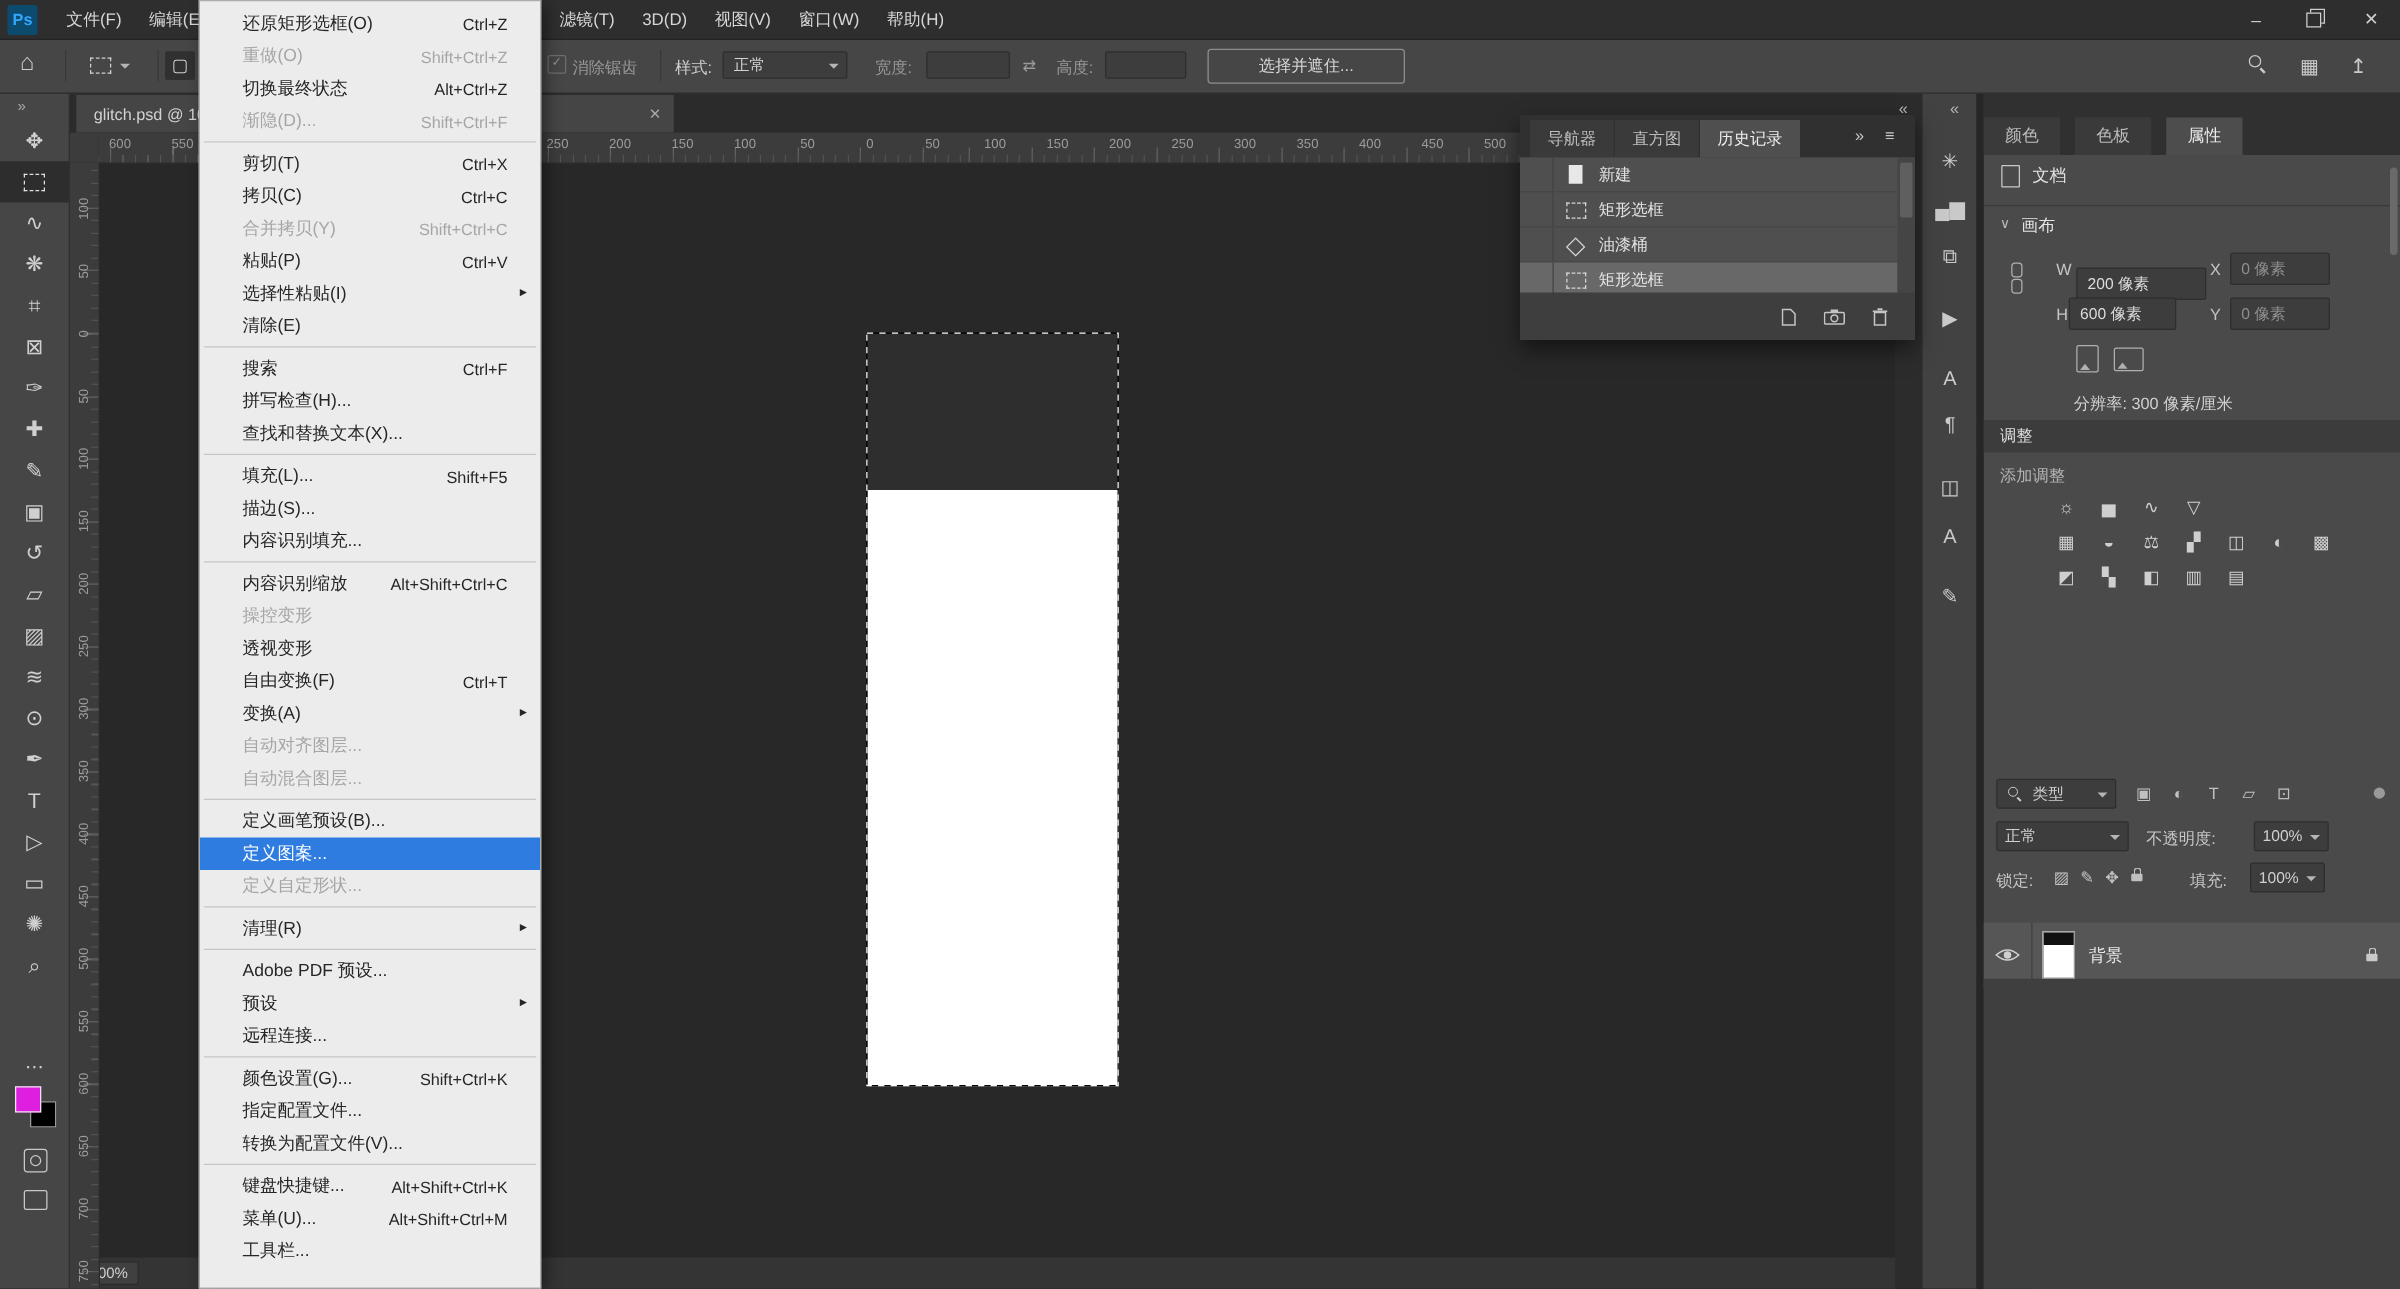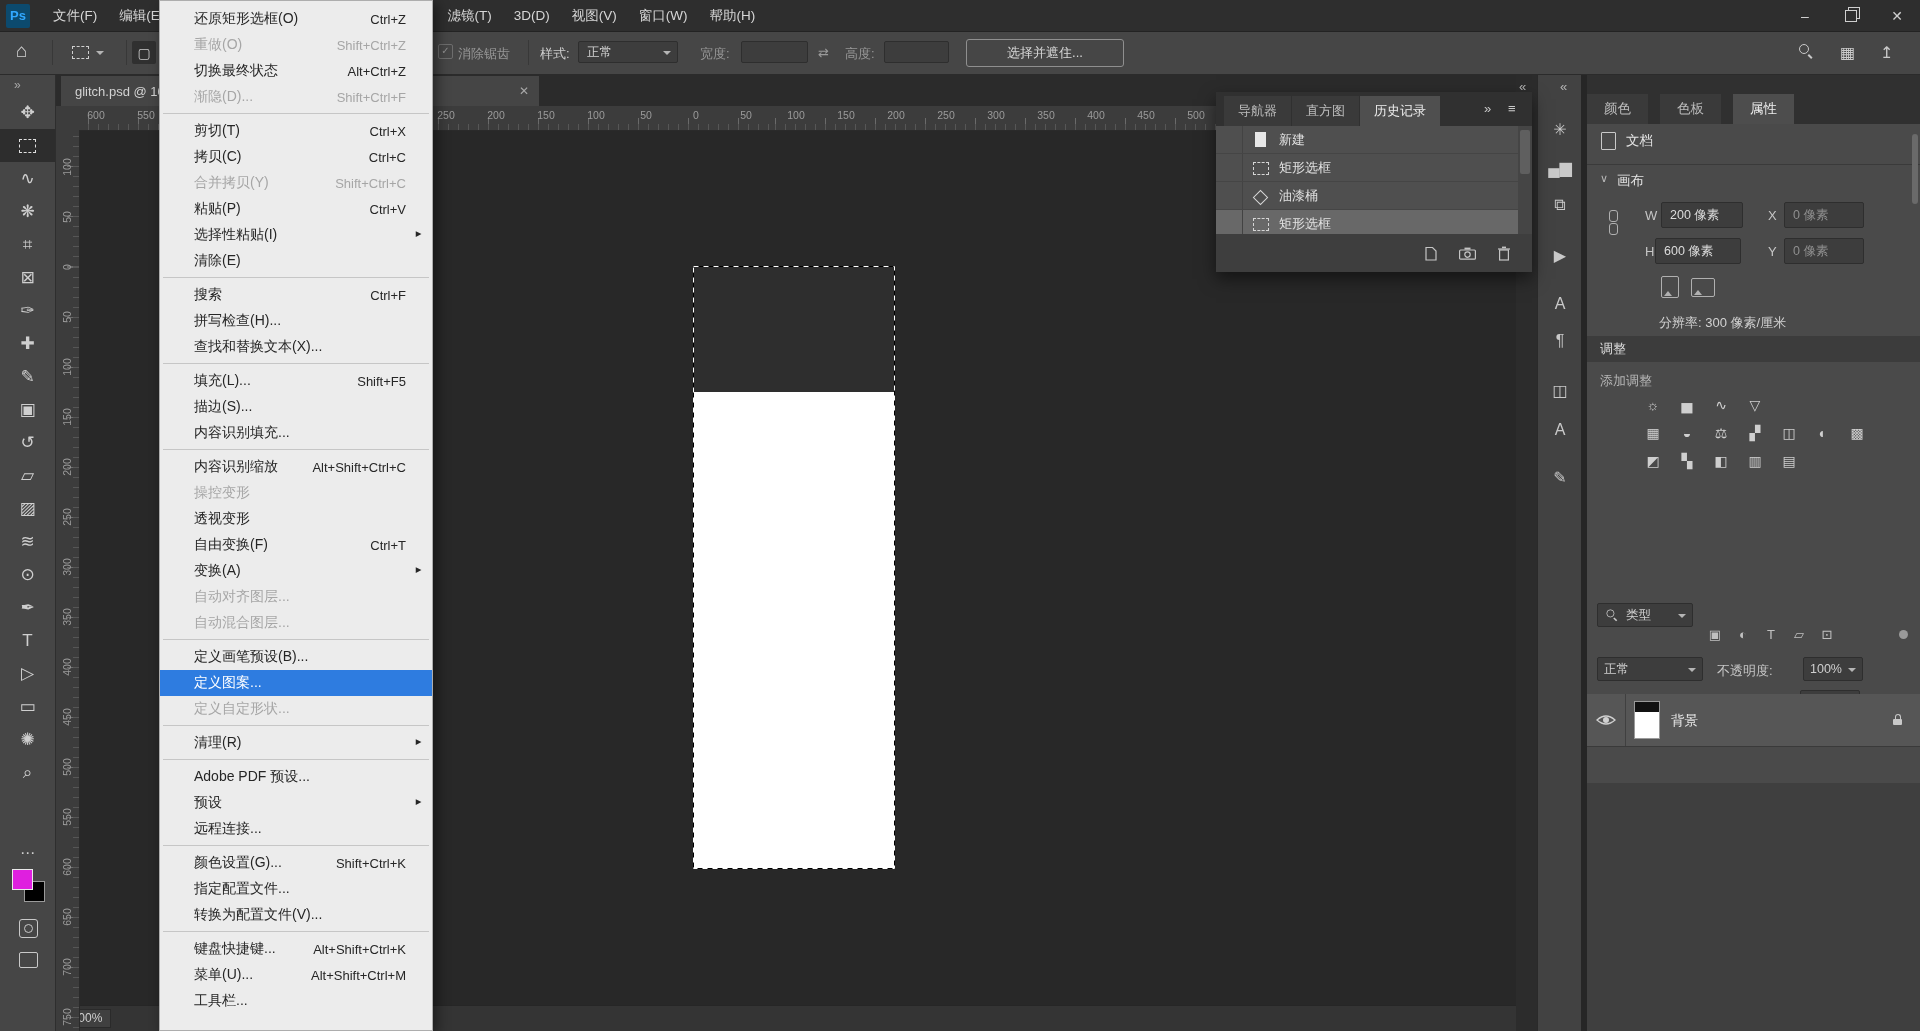--- a/index.html
+++ b/index.html
@@ -405,21 +405,21 @@
       <span class="pg-ic"></span>
       <span class="sec-label">文档</span>
     </div>
     <div class="divline" style="top:90px"></div>
     <div class="p-row" style="left:13px;top:98px;gap:9px">
       <span style="color:#b8b8b8;font-size:11px">∨</span>
       <span class="sec-label">画布</span>
     </div>
     <span class="chain" style="left:22px;top:136px"></span>
     <span class="p-label" style="left:58px;top:134px">W</span>
-    <span class="p-field" style="left:74px;top:128px;width:82px">200 像素</span>
+    <span class="p-field" style="left:74px;top:140px;width:104px">200 像素</span>
     <span class="p-label" style="left:181px;top:134px">X</span>
     <span class="p-field dim" style="left:197px;top:128px;width:80px">0 像素</span>
     <span class="p-label" style="left:58px;top:170px">H</span>
     <span class="p-field" style="left:68px;top:164px;width:86px">600 像素</span>
     <span class="p-label" style="left:181px;top:170px">Y</span>
     <span class="p-field dim" style="left:197px;top:164px;width:80px">0 像素</span>
     <span class="orient" style="left:74px;top:202px;width:16px;height:20px"></span>
     <span class="orient" style="left:104px;top:204px;width:22px;height:17px"></span>
     <span class="p-label" style="left:72px;top:240px;color:#d2d2d2">分辨率: 300 像素/厘米</span>
     <div class="sec-bar" style="top:262px">调整</div>
@@ -443,21 +443,21 @@
       </div>
     <div class="adj-row" style="left:53px;top:376px">
 
     <span class="adj-ic">◩</span>
         <span class="adj-ic">▚</span>
         <span class="adj-ic">◧</span>
         <span class="adj-ic">▥</span>
         <span class="adj-ic">▤</span>
       </div>
 
-    <div class="l-combo" style="left:10px;top:529px;width:96px">
+    <div class="l-combo" style="left:10px;top:549px;width:96px">
       <span class="mag" style="transform:scale(.8)"></span>
       <span>类型</span>
     </div>
     <div class="filter-ics" style="left:120px;top:553px">
 
     <span class="fic">▣</span>
         <span class="fic">◐</span>
         <span class="fic">T</span>
         <span class="fic">▱</span>
         <span class="fic">⊡</span>
@@ -475,21 +475,21 @@
 
     <span><span class="tg">▨</span></span>
         <span><span class="tg">✎</span></span>
         <span><span class="tg">✥</span></span>
         <span class="ic-lock"><span class="tg"></span></span>
       </div>
     <span class="p-label" style="left:165px;top:622px">填充:</span>
     <div class="l-combo" style="left:213px;top:616px;width:60px">
       <span>100%</span>
     </div>
-    <div class="layer-row" style="top:620px">
+    <div class="layer-row" style="top:664px">
       <span class="eye-well">
         <svg class="eye-svg" width="20" height="14">
           <path d="M1 7 Q10 -1 19 7 Q10 15 1 7 Z" fill="none" stroke-width="1.3"></path>
           <circle cx="10" cy="7" r="3" fill="#d0d0d0"></circle>
         </svg>
       </span>
       <span class="l-thumb"></span>
       <span style="position:absolute;left:84px;top:18px;font-size:13.5px;color:#e8e8e8">背景</span>
       <span class="minilock" style="position:absolute;left:305px;top:20px"></span>
     </div>

